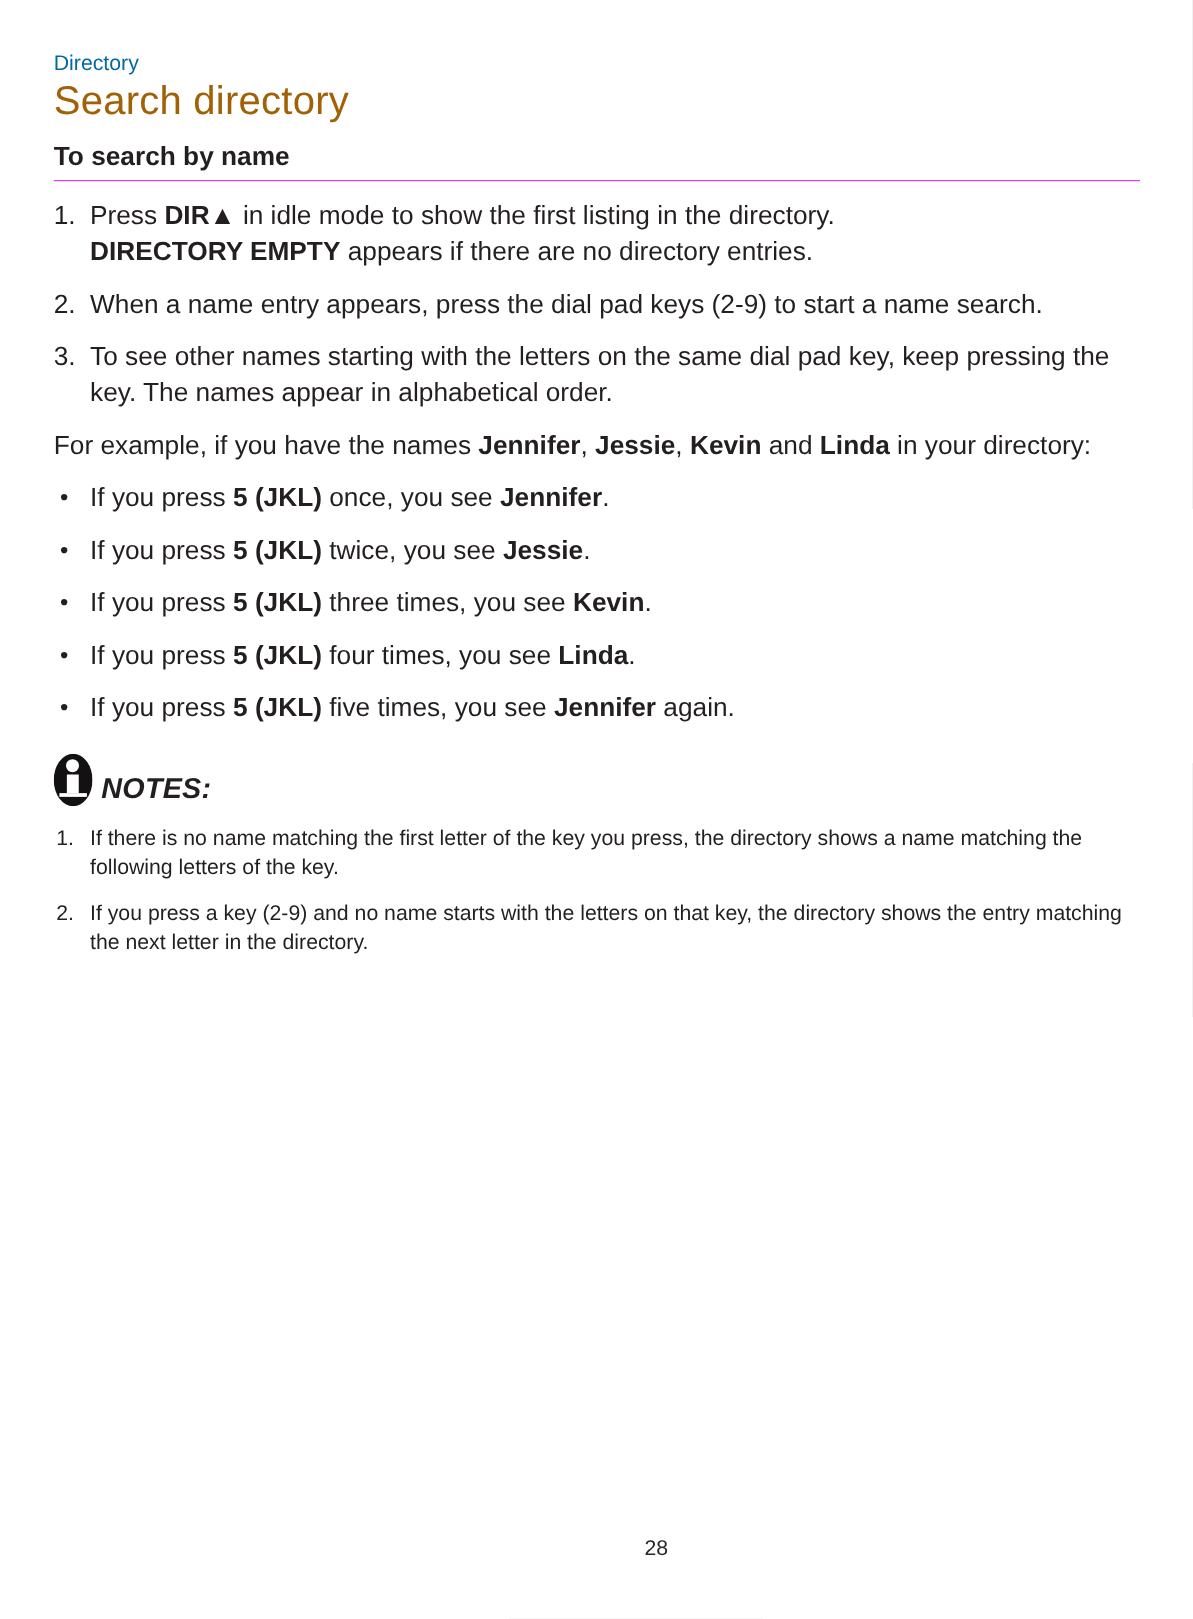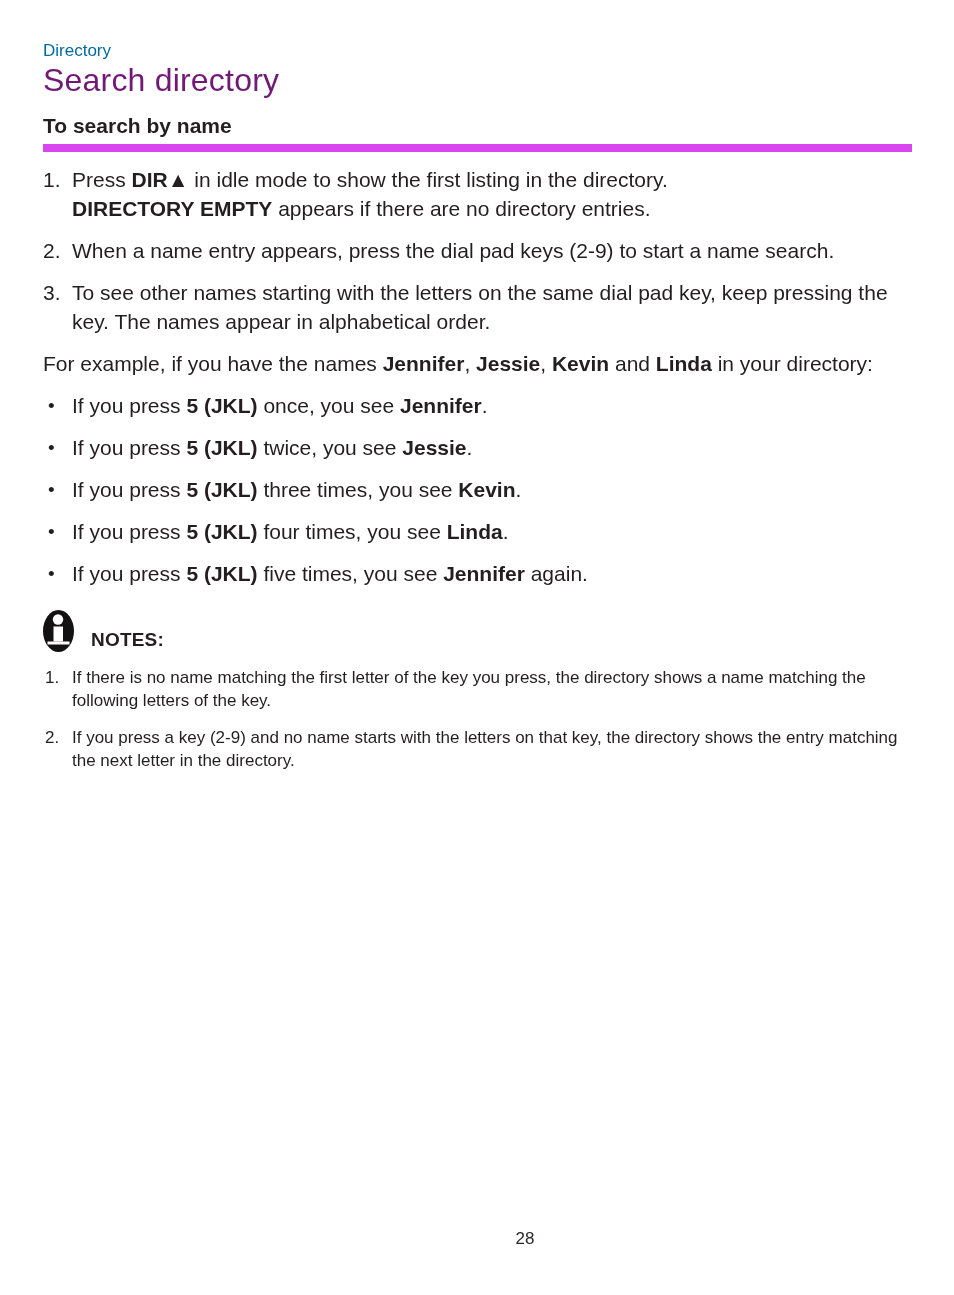--- a/index.html
+++ b/index.html
@@ -22,49 +22,50 @@
   .eyebrow {
     font-size: 17px;
     line-height: 21px;
     font-weight: 400;
     color: #0369a1;
   }
   .page-title {
     font-size: 32px;
     line-height: 37px;
     font-weight: 400;
-    color: #701a75;
+    color: #a16207;
     margin-top: 1px;
     letter-spacing: 0.2px;
   }
   .section-heading {
     margin-top: 14px;
     font-size: 21px;
     line-height: 25px;
     font-weight: 700;
     padding-bottom: 6px;
-    border-bottom: 8px solid #d946ef;
+    border-bottom: 1px solid #d946ef;
   }
   .body-text { font-size: 21px; line-height: 29px; }
   .step, .bullet { display: flex; margin-top: 13px; }
   .step-marker { flex: none; width: 29px; }
   .step-body { flex: 1; }
   .step-body p + p { margin-top: 13px; }
   .step-body p + p.tight { margin-top: 0; }
   .example-intro { margin-top: 13px; }
   .bullet-dot { flex: none; width: 29px; padding-left: 5px; font-size: 19px; }
   .bullet-text { flex: 1; }
   .bold { font-weight: 700; }
   .notes-section { margin-top: 22px; }
   .notes-header { display: flex; align-items: flex-end; }
   .info-icon { flex: none; width: 31px; height: 42px; }
   .notes-label {
-    font-size: 19px;
+    font-size: 23px;
     font-weight: 700;
-    margin-left: 17px;
+    font-style: italic;
+    margin-left: 7px;
     padding-bottom: 1px;
     letter-spacing: 0.2px;
   }
   .note { display: flex; margin-top: 14px; font-size: 17px; line-height: 23px; }
   .note-marker { flex: none; width: 29px; padding-left: 2px; }
   .note-text { flex: 1; }
   .page-number {
     position: absolute;
     left: 0;
     bottom: 46px;

